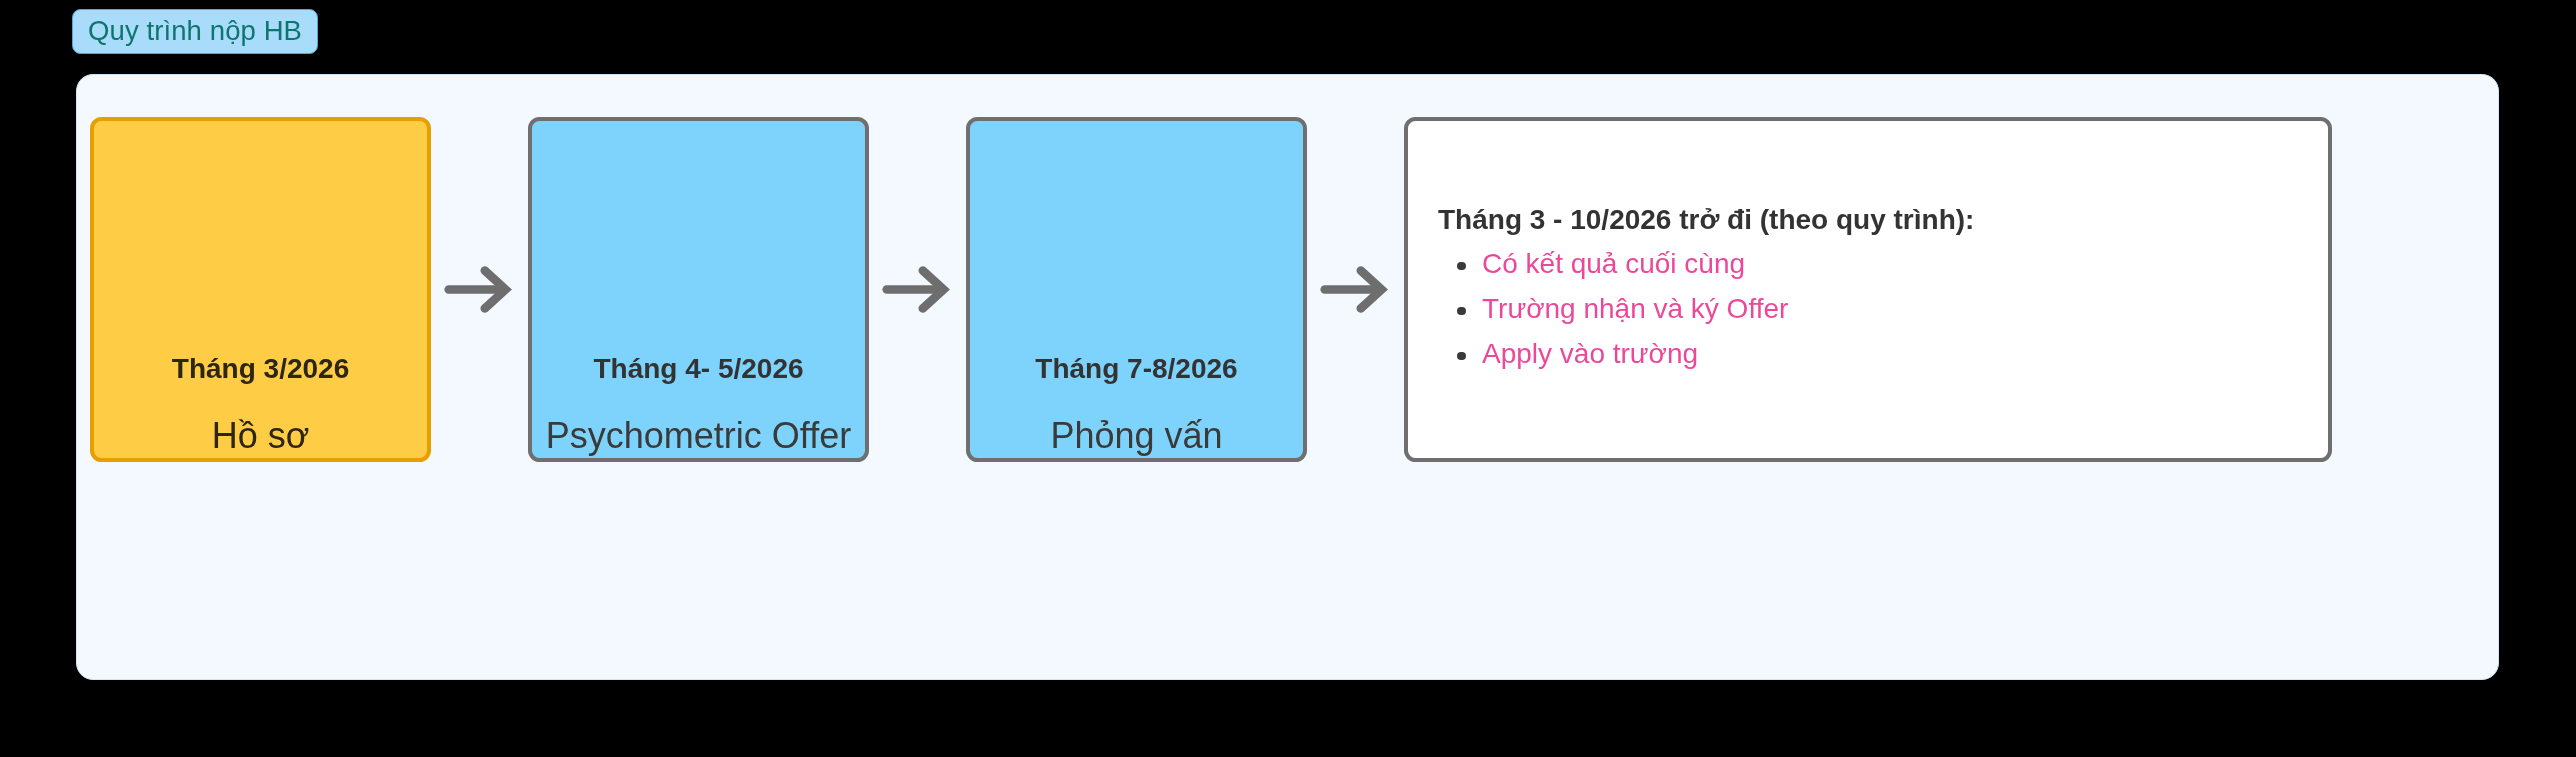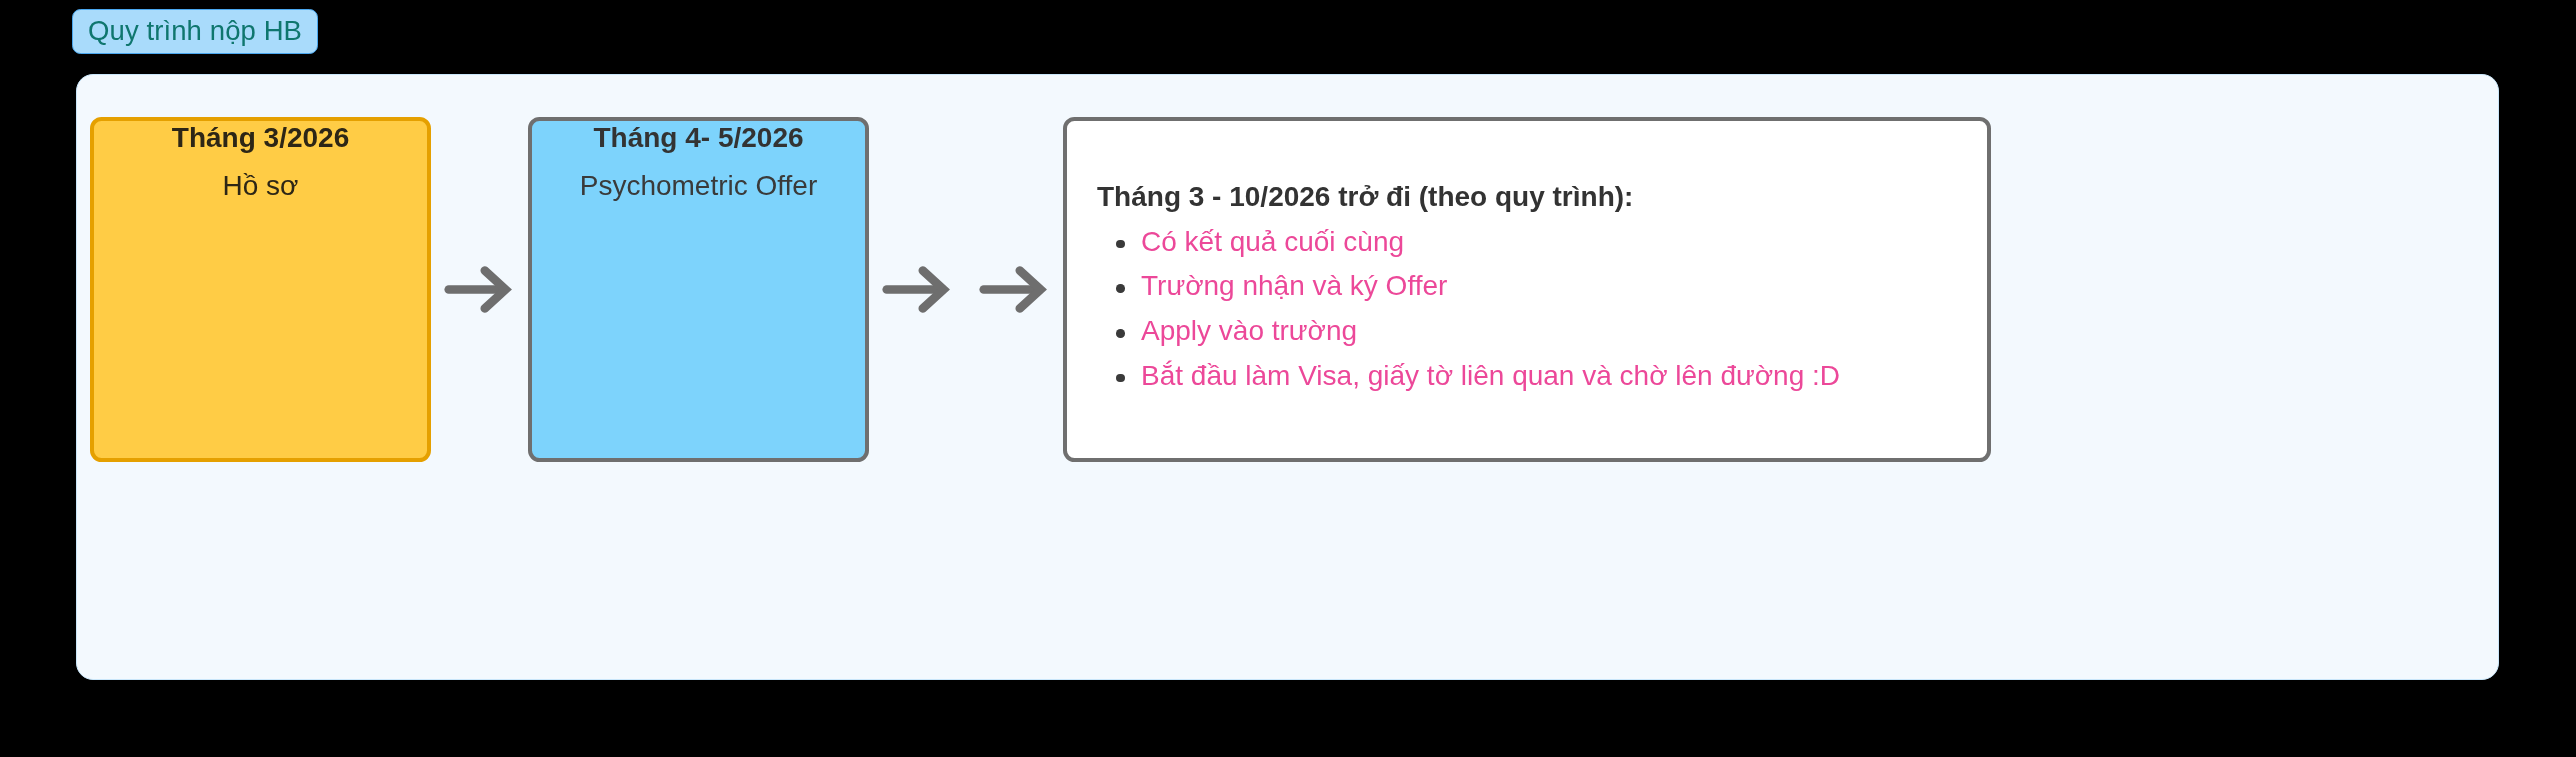--- a/index.html
+++ b/index.html
@@ -63,21 +63,21 @@
     align-items: center;
     height: 345px;
   }
 
   .node {
     box-sizing: border-box;
     border-radius: 11.4px;
     display: flex;
     flex-direction: column;
     align-items: center;
-    justify-content: flex-start;
+    justify-content: flex-end;
     text-align: center;
   }
 
   .node.step {
     width: 341px;
     height: 345px;
     border: 4.7px solid #6f6f6f;
     background: #7dd3fc;
   }
 
@@ -90,24 +90,24 @@
     font-weight: bold;
     font-size: 28px;
     color: #333333;
     line-height: 1.22;
   }
   .node.step.highlight .title {
     color: #2d2616;
   }
 
   .node .subtitle {
-    font-size: 28px;
+    font-size: 36px;
     color: #3a3a3a;
     line-height: 1.22;
-    margin-top: 14px;
+    margin-top: 28px;
   }
   .node.step.highlight .subtitle {
     color: #2d2616;
   }
 
   
   .arrow {
     width: 97px;
     height: 61px;
     flex: 0 0 auto;
@@ -190,33 +190,36 @@
       <div class="subtitle">Psychometric Offer</div>
     </div>
 
     <div class="arrow">
       <svg width="74" height="57" viewBox="0 0 78 60" fill="none">
         <path d="M6 30 H62" stroke="#6e6e6e" stroke-width="9" stroke-linecap="round"></path>
         <path d="M44 10 L66 30 L44 50" stroke="#6e6e6e" stroke-width="9" stroke-linecap="round" stroke-linejoin="miter" fill="none"></path>
       </svg>
     </div>
 
+    <div class="node step">
+      <div class="title">Tháng 7-8/2026</div>
+      <div class="subtitle">Phỏng vấn</div>
+    </div>
 
     <div class="arrow">
       <svg width="74" height="57" viewBox="0 0 78 60" fill="none">
         <path d="M6 30 H62" stroke="#6e6e6e" stroke-width="9" stroke-linecap="round"></path>
         <path d="M44 10 L66 30 L44 50" stroke="#6e6e6e" stroke-width="9" stroke-linecap="round" stroke-linejoin="miter" fill="none"></path>
       </svg>
     </div>
 
     <div class="node detail">
       <div class="detail-heading">Tháng 3 - 10/2026 trở đi (theo quy trình):</div>
       <ul class="detail-list">
         <li>Có kết quả cuối cùng</li>
         <li>Trường nhận và ký Offer</li>
         <li>Apply vào trường</li>
-        <li>Bắt đầu làm Visa, giấy tờ liên quan và chờ lên đường :D</li>
       </ul>
     </div>
 
   </div>
 </div>
 
 
 </body></html>

